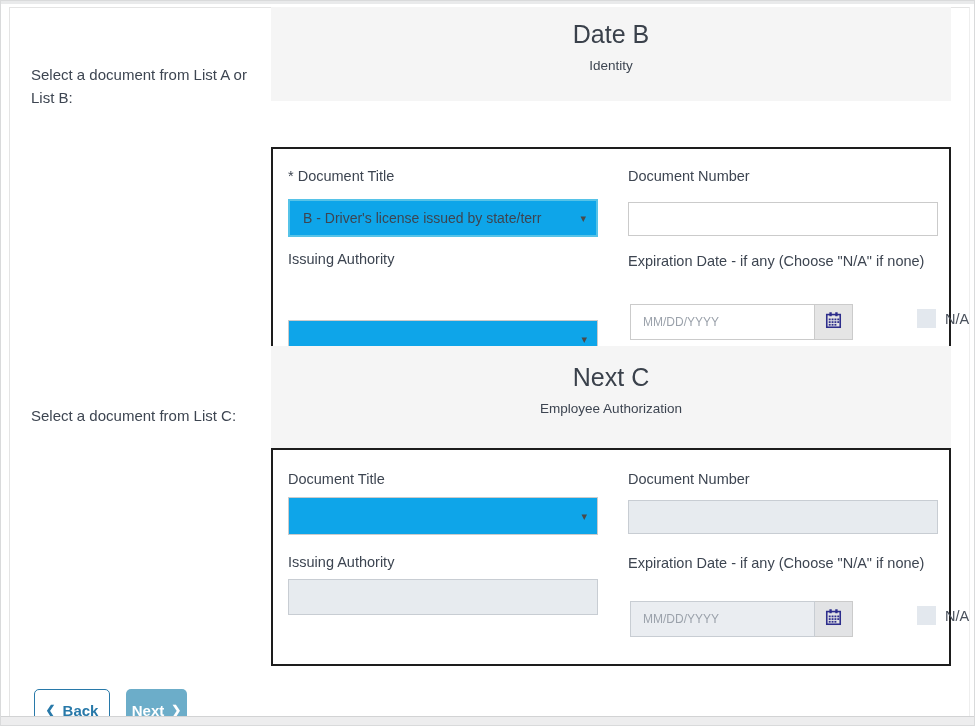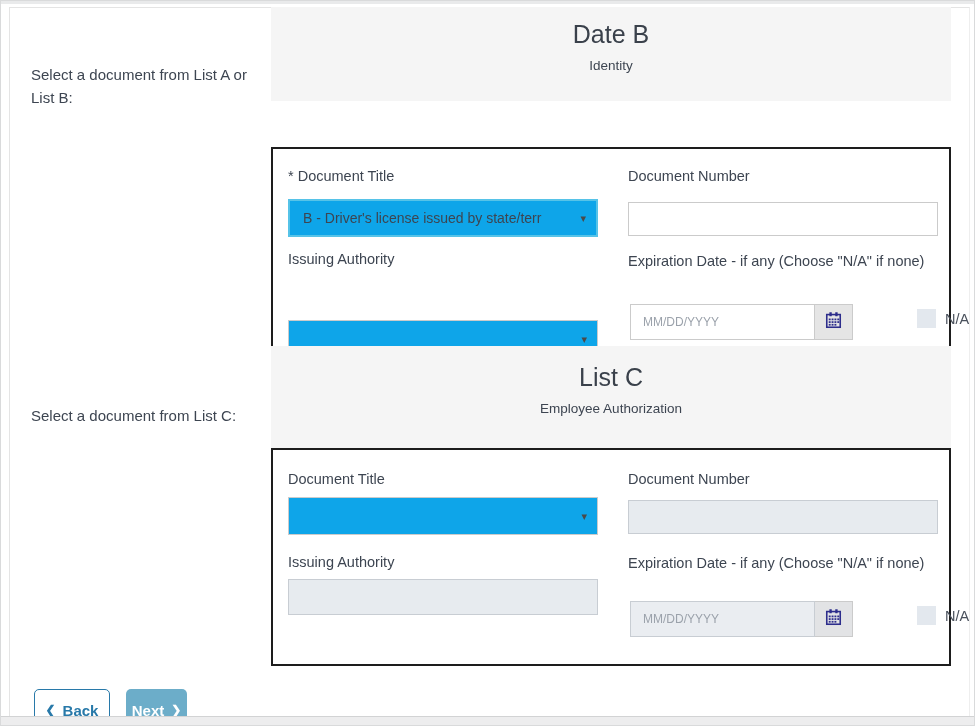--- a/index.html
+++ b/index.html
@@ -121,21 +121,21 @@
         </span>
       </button>
     </div>
     <div class="f na-wrap" style="left:625px; top:160px;">
       <span class="checkbox"></span>
       <span class="na-lbl">N/A</span>
     </div>
   </div>
 
   <div class="sec-header hdr-c">
-    <div class="sec-title">List C</div>
+    <div class="sec-title">Next C</div>
     <div class="sec-sub">Employee Authorization</div>
   </div>
 
   <div class="sec-box box-c">
     <div class="f lbl" style="left:15px; top:21px;">Document Title</div>
     <div class="f sel" style="left:15px; top:47px;">
       <span></span>
       <span class="caret">▾</span>
     </div>
 

